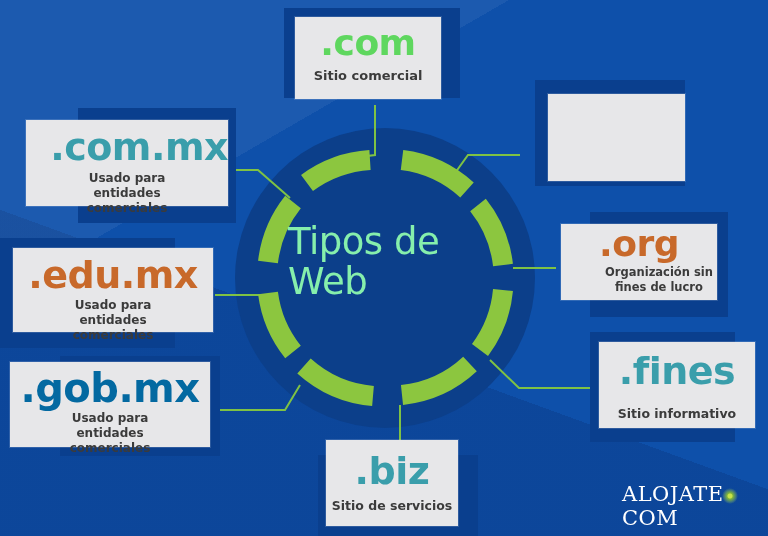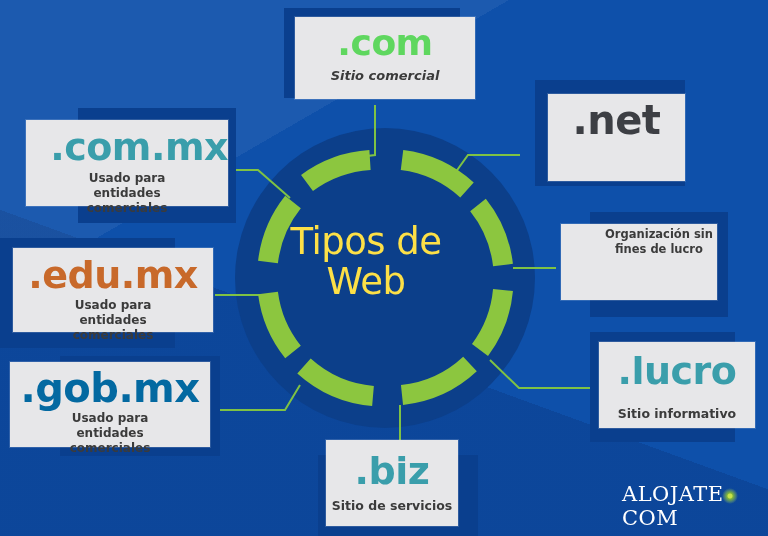--- a/index.html
+++ b/index.html
@@ -9,22 +9,22 @@
       background:
         linear-gradient(150deg, rgba(255,255,255,0.06) 0 30%, transparent 30%),
         linear-gradient(200deg, transparent 60%, rgba(0,0,40,0.12) 60%),
         #0e50aa;}
   svg.wires{position:absolute;left:0;top:0;}
   .shadow{position:absolute;background:#0a3f8e;}
   .card{position:absolute;background:#e7e7e9;text-align:center;
         box-shadow:0 0 0 1px rgba(255,255,255,0.15);}
   .ext{display:block;font-weight:bold;line-height:1;letter-spacing:-0.5px;}
   .desc{display:block;font-weight:bold;color:#3b3b3b;font-size:12px;line-height:15px;}
-  .center-text{position:absolute;left:266px;top:222px;width:200px;text-align:center;
-       color:#fde047;font-size:37px;line-height:40px;letter-spacing:-0.5px;}
+  .center-text{position:absolute;left:288px;top:222px;width:200px;text-align:left;
+       color:#86efac;font-size:37px;line-height:40px;letter-spacing:-0.5px;}
   .logo{position:absolute;left:622px;top:482px;color:#fff;font-family:"DejaVu Serif","Liberation Serif",serif;
         font-size:21px;letter-spacing:0.5px;}
   .logo .dot{display:inline-block;width:16px;height:16px;border-radius:50%;
         background:radial-gradient(circle,#c7e34a 0 2px, #7fb43a 3px, rgba(170,220,80,0.3) 6px, transparent 8px);
         vertical-align:middle;margin:0 -2px;}
 </style>
 </head>
 <body>
 
 <div class="bg"></div>
@@ -57,35 +57,35 @@
 
 <div class="shadow" style="left:284px;top:8px;width:176px;height:90px;"></div>
 <div class="shadow" style="left:535px;top:80px;width:150px;height:106px;"></div>
 <div class="shadow" style="left:590px;top:212px;width:138px;height:105px;"></div>
 <div class="shadow" style="left:590px;top:332px;width:145px;height:110px;"></div>
 <div class="shadow" style="left:318px;top:455px;width:160px;height:81px;"></div>
 <div class="shadow" style="left:60px;top:356px;width:160px;height:100px;"></div>
 <div class="shadow" style="left:0px;top:238px;width:175px;height:110px;"></div>
 <div class="shadow" style="left:78px;top:108px;width:158px;height:115px;"></div>
 
-<div class="card" style="left:295px;top:17px;width:180px;height:82px;">
+<div class="card" style="left:295px;top:17px;width:146px;height:82px;">
   <span class="ext" style="color:#5fd75f;font-size:36px;margin-top:8px;">.com</span>
-  <span class="desc" style="font-size:13px;margin-top:7px;font-style:italic;">Sitio comercial</span>
+  <span class="desc" style="font-size:13px;margin-top:7px;">Sitio comercial</span>
 </div>
 
 <div class="card" style="left:548px;top:94px;width:137px;height:87px;">
-  <span class="ext" style="color:#3d3f44;font-size:40px;margin-top:6px;">.net</span>
 </div>
 
 <div class="card" style="left:561px;top:224px;width:156px;height:76px;">
+  <span class="ext" style="color:#c8692a;font-size:36px;margin-top:2px;">.org</span>
   <span class="desc" style="font-size:11.5px;margin-top:3px;padding-left:40px;">Organización sin fines de lucro</span>
 </div>
 
 <div class="card" style="left:599px;top:342px;width:156px;height:86px;">
-  <span class="ext" style="color:#3a9eab;font-size:38px;margin-top:10px;">.lucro</span>
+  <span class="ext" style="color:#3a9eab;font-size:38px;margin-top:10px;">.fines</span>
   <span class="desc" style="font-size:12.5px;margin-top:16px;">Sitio informativo</span>
 </div>
 
 <div class="card" style="left:326px;top:440px;width:132px;height:86px;">
   <span class="ext" style="color:#3a9eab;font-size:38px;margin-top:12px;">.biz</span>
   <span class="desc" style="font-size:12.5px;margin-top:8px;">Sitio de servicios</span>
 </div>
 
 <div class="card" style="left:10px;top:362px;width:200px;height:85px;">
   <span class="ext" style="color:#0369a1;font-size:40px;margin-top:6px;">.gob.mx</span>

